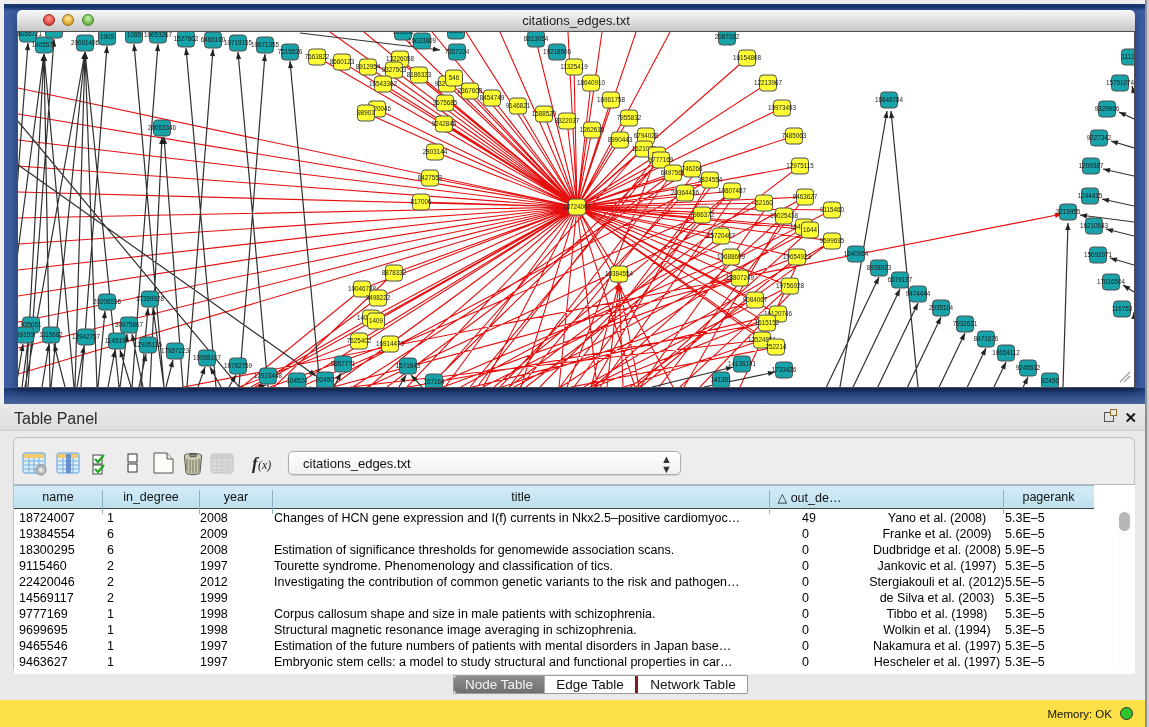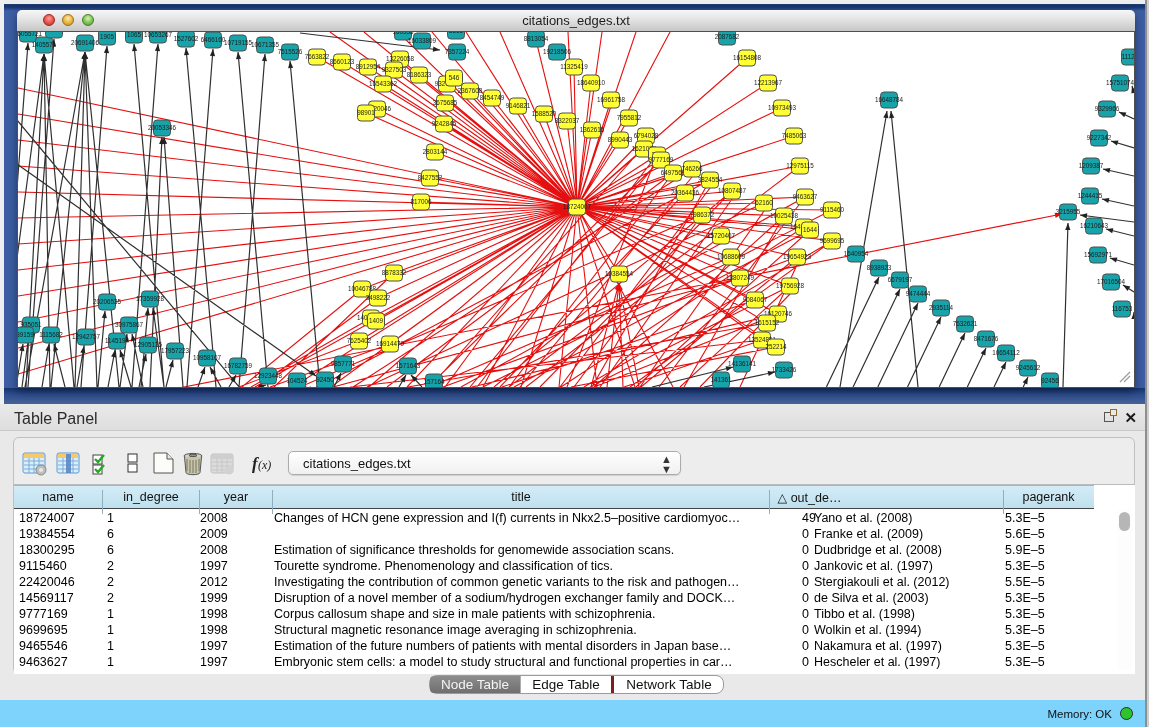--- a/index.html
+++ b/index.html
@@ -30,29 +30,29 @@
 #dropdown{position:absolute;left:274px;top:13px;width:393px;height:24px;background:linear-gradient(180deg,#ffffff,#f0f0f0);border:1px solid #ababab;border-radius:5px;box-shadow:0 1px 1px rgba(0,0,0,.12)}
 #dropdown .txt{position:absolute;left:14px;top:4px;font-size:13px;color:#111}
 #dropdown .ar{position:absolute;right:8px;top:2px;font-size:11px;color:#333;line-height:10px}
 
 #tablewrap{position:absolute;left:0px;top:46px;width:1121px;height:190px;background:#fff;border-top:1px solid #bbb}
 #thead{position:absolute;left:0;top:0;width:1080px;height:24px;background:linear-gradient(180deg,#d3ecf7,#bfe0ee);border-top:1px solid #9db8c6;border-bottom:1px solid #444}
 #thead .h{position:absolute;top:4px;font-size:12.5px;color:#111;text-align:center;border-left:1px solid #8fafbf;height:24px;padding-top:0}
 .tr{position:relative;height:16px;font-size:12.5px;color:#000;white-space:nowrap}
 .tr div{position:absolute;top:1px}
 .c0{left:5px}.c1{left:93px}.c2{left:186px}.c3{left:260px}.c4{left:788px}
-.c5{left:800px;width:158px;}.c6{left:991px}
+.c5{left:844px;width:158px;text-align:center}.c6{left:991px}
 #tbody{position:absolute;left:0;top:25px;width:1080px;height:164px;overflow:hidden}
 #vscroll{position:absolute;right:3px;top:25px;width:15px;height:160px;background:#fdfdfd}
 #vthumb{position:absolute;right:5px;top:27px;width:11px;height:19px;background:#b6b6b6;border-radius:6px}
 
-#tabs{position:absolute;left:429px;top:675px;width:295px;height:19px;border:1px solid #9b9b9b;border-radius:8px;background:#fff;font-size:13.5px}
+#tabs{position:absolute;left:453px;top:675px;width:295px;height:19px;border:1px solid #9b9b9b;border-radius:1px;background:#fff;font-size:13.5px}
 #tabs .seg{position:absolute;top:0;height:17px;text-align:center;padding-top:1px;color:#111}
 #tabs .sel{background:linear-gradient(180deg,#8d8d8d,#6f6f6f);color:#f4f4f4;border-radius:4px 0 0 4px}
-#status{position:absolute;left:0;top:700px;width:1145px;height:27px;background:#7dd3fc}
+#status{position:absolute;left:0;top:700px;width:1145px;height:27px;background:#fde047}
 #mem{position:absolute;right:33px;top:8px;font-size:11.5px;color:#111}
 #memdot{position:absolute;right:12px;top:7px;width:13px;height:13px;border-radius:50%;background:#2ec42e;border:1.5px solid #2b2b2b}
 #fl1{position:absolute;right:35px;top:412px;width:10px;height:10px;border:1px solid #555}
 #fl2{position:absolute;right:32px;top:409px;width:7px;height:7px;border:1px solid #8a6d28;background:#e9e9e9}
 #clx{position:absolute;right:12px;top:409px;font-size:15px;font-weight:bold;color:#1a1a1a}
 .icon{position:absolute;top:14px}
 </style></head>
 <body>
 <div id="app">
 <div id="topstrip"></div>
@@ -601,21 +601,20 @@
               <div class="c2">2012</div>
               <div class="c3">Investigating the contribution of common genetic variants to the risk and pathogen…</div>
               <div class="c4">0</div>
               <div class="c5">Stergiakouli et al. (2012)</div>
               <div class="c6">5.5E–5</div>
             </div>
 <div class="tr">
               <div class="c0">14569117</div>
               <div class="c1">2</div>
               <div class="c2">1999</div>
-              <div class="c3">Disruption of a novel member of a sodium/hydrogen exchanger family and DOCK…</div>
               <div class="c4">0</div>
               <div class="c5">de Silva et al. (2003)</div>
               <div class="c6">5.3E–5</div>
             </div>
 <div class="tr">
               <div class="c0">9777169</div>
               <div class="c1">1</div>
               <div class="c2">1998</div>
               <div class="c3">Corpus callosum shape and size in male patients with schizophrenia.</div>
               <div class="c4">0</div>

